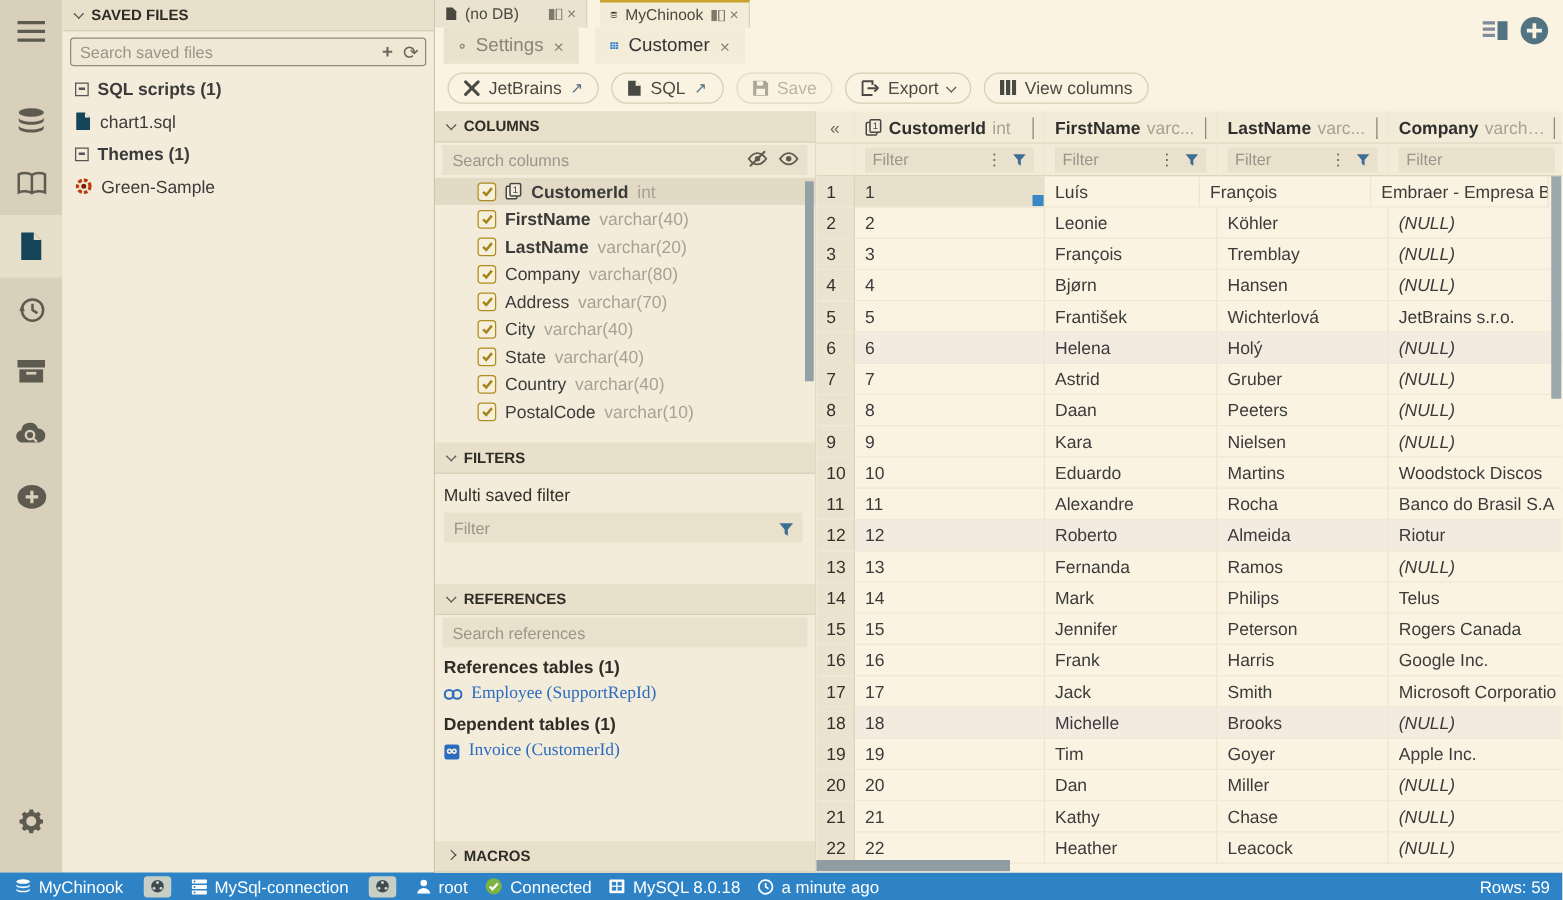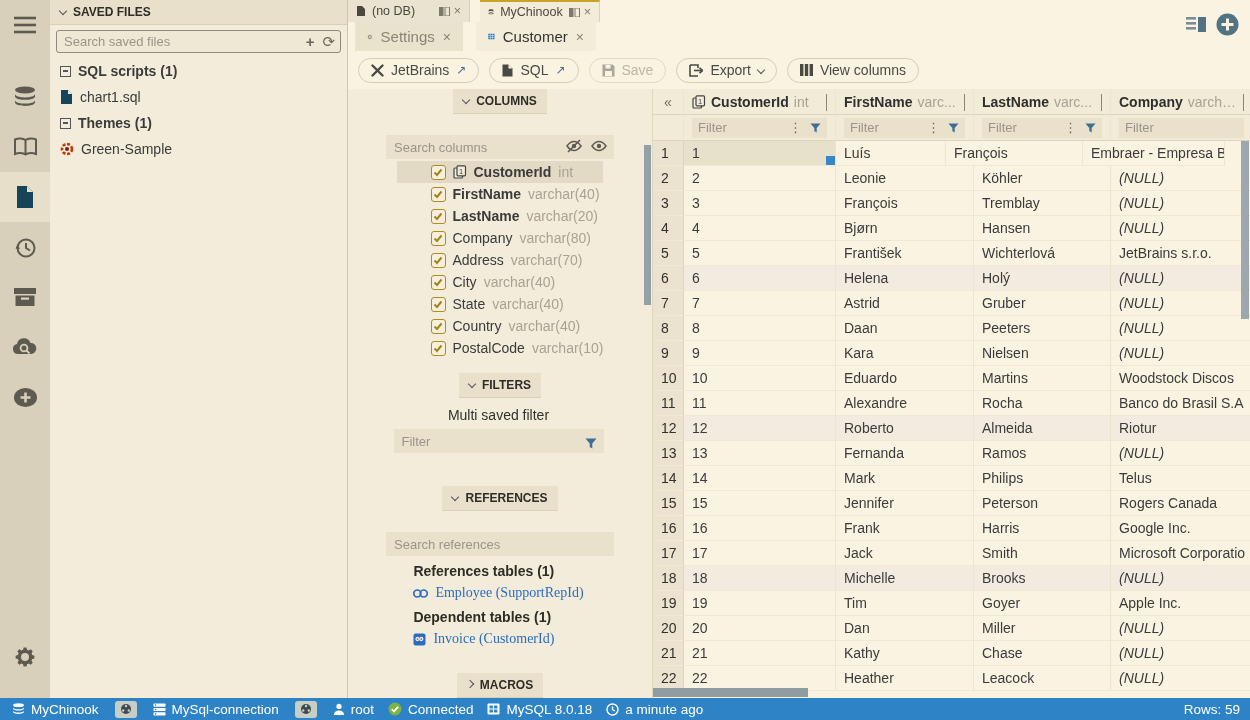--- a/index.html
+++ b/index.html
@@ -48,22 +48,22 @@
   .toolbar { height:38px; display:flex; align-items:center; gap:10px; padding:0 0 0 10px; }
   .tbtn { height:25px; display:flex; align-items:center; gap:7px; padding:0 12px; border:1px solid #d6cdb3;
           border-radius:13px; background:#faf3e1; font-size:14px; color:#4a4a44; }
   .tbtn .arrow { color:#4f6d84; font-size:12px; }
   .tbtn.disabled { color:#bcb6a5; border-color:#e2dac4; }
   .tbtn.disabled svg { opacity:.45; }
 
   .content { flex:1; display:flex; min-height:0; }
 
   
-  .inner { width:304px; background:#f3ecda; display:flex; flex-direction:column; flex-shrink:0; position:relative;align-items:center; }
-  .searchplain { margin:21px 6px 2px 6px; position:relative; }
+  .inner { width:304px; background:#f3ecda; display:flex; flex-direction:column; flex-shrink:0; position:relative; }
+  .searchplain { margin:2px 6px 2px 6px; position:relative; }
   .searchplain input { width:100%; height:24px; background:#e9e1cc; border:none; padding:0 44px 0 8px; font-size:13px; color:#555; font-family:inherit;}
   .searchplain .side { position:absolute; right:7px; top:4px; display:flex; gap:9px; color:#5d5a50; }
   .collist { height:212px; overflow:hidden; }
   .col-item { height:22px; display:flex; align-items:center; gap:7px; padding-left:34px; font-size:14px; }
   .col-item.selected { background:#e2dac4; }
   .cbx { width:15px; height:15px; border:1.4px solid #b08c20; border-radius:3px; background:#f6efdc;
          display:flex; align-items:center; justify-content:center; flex-shrink:0; }
   .cname { color:#3b3b3b; } .cname.b { font-weight:bold; }
   .ctype { color:#a9a294; }
   .panel-scroll { position:absolute; right:1px; top:56px; width:7px; height:160px; background:#93a0a6; border-radius:0; }
@@ -570,21 +570,21 @@
                 </div>
                 <div class="gc" style="width:142px">
                   <span class="fin">
                     <span class="ph">Filter</span>
                   </span>
                 </div>
               </div>
               <div class="grow drow">
                 <div class="gc num" style="width:31px">1</div>
                 <div class="gc idv selcell" style="width:152px">1<span class="handle"></span></div>
-                <div class="gc" style="width:110px">Luís</div>
+                <div class="gc" style="width:124px">Luís</div>
                 <div class="gc" style="width:137px">François</div>
                 <div class="gc" style="width:142px">Embraer - Empresa B</div>
               </div>
               <div class="grow drow">
                 <div class="gc num" style="width:31px">2</div>
                 <div class="gc idv" style="width:152px">2</div>
                 <div class="gc" style="width:138px">Leonie</div>
                 <div class="gc" style="width:137px">Köhler</div>
                 <div class="gc nullv" style="width:142px">(NULL)</div>
               </div>

